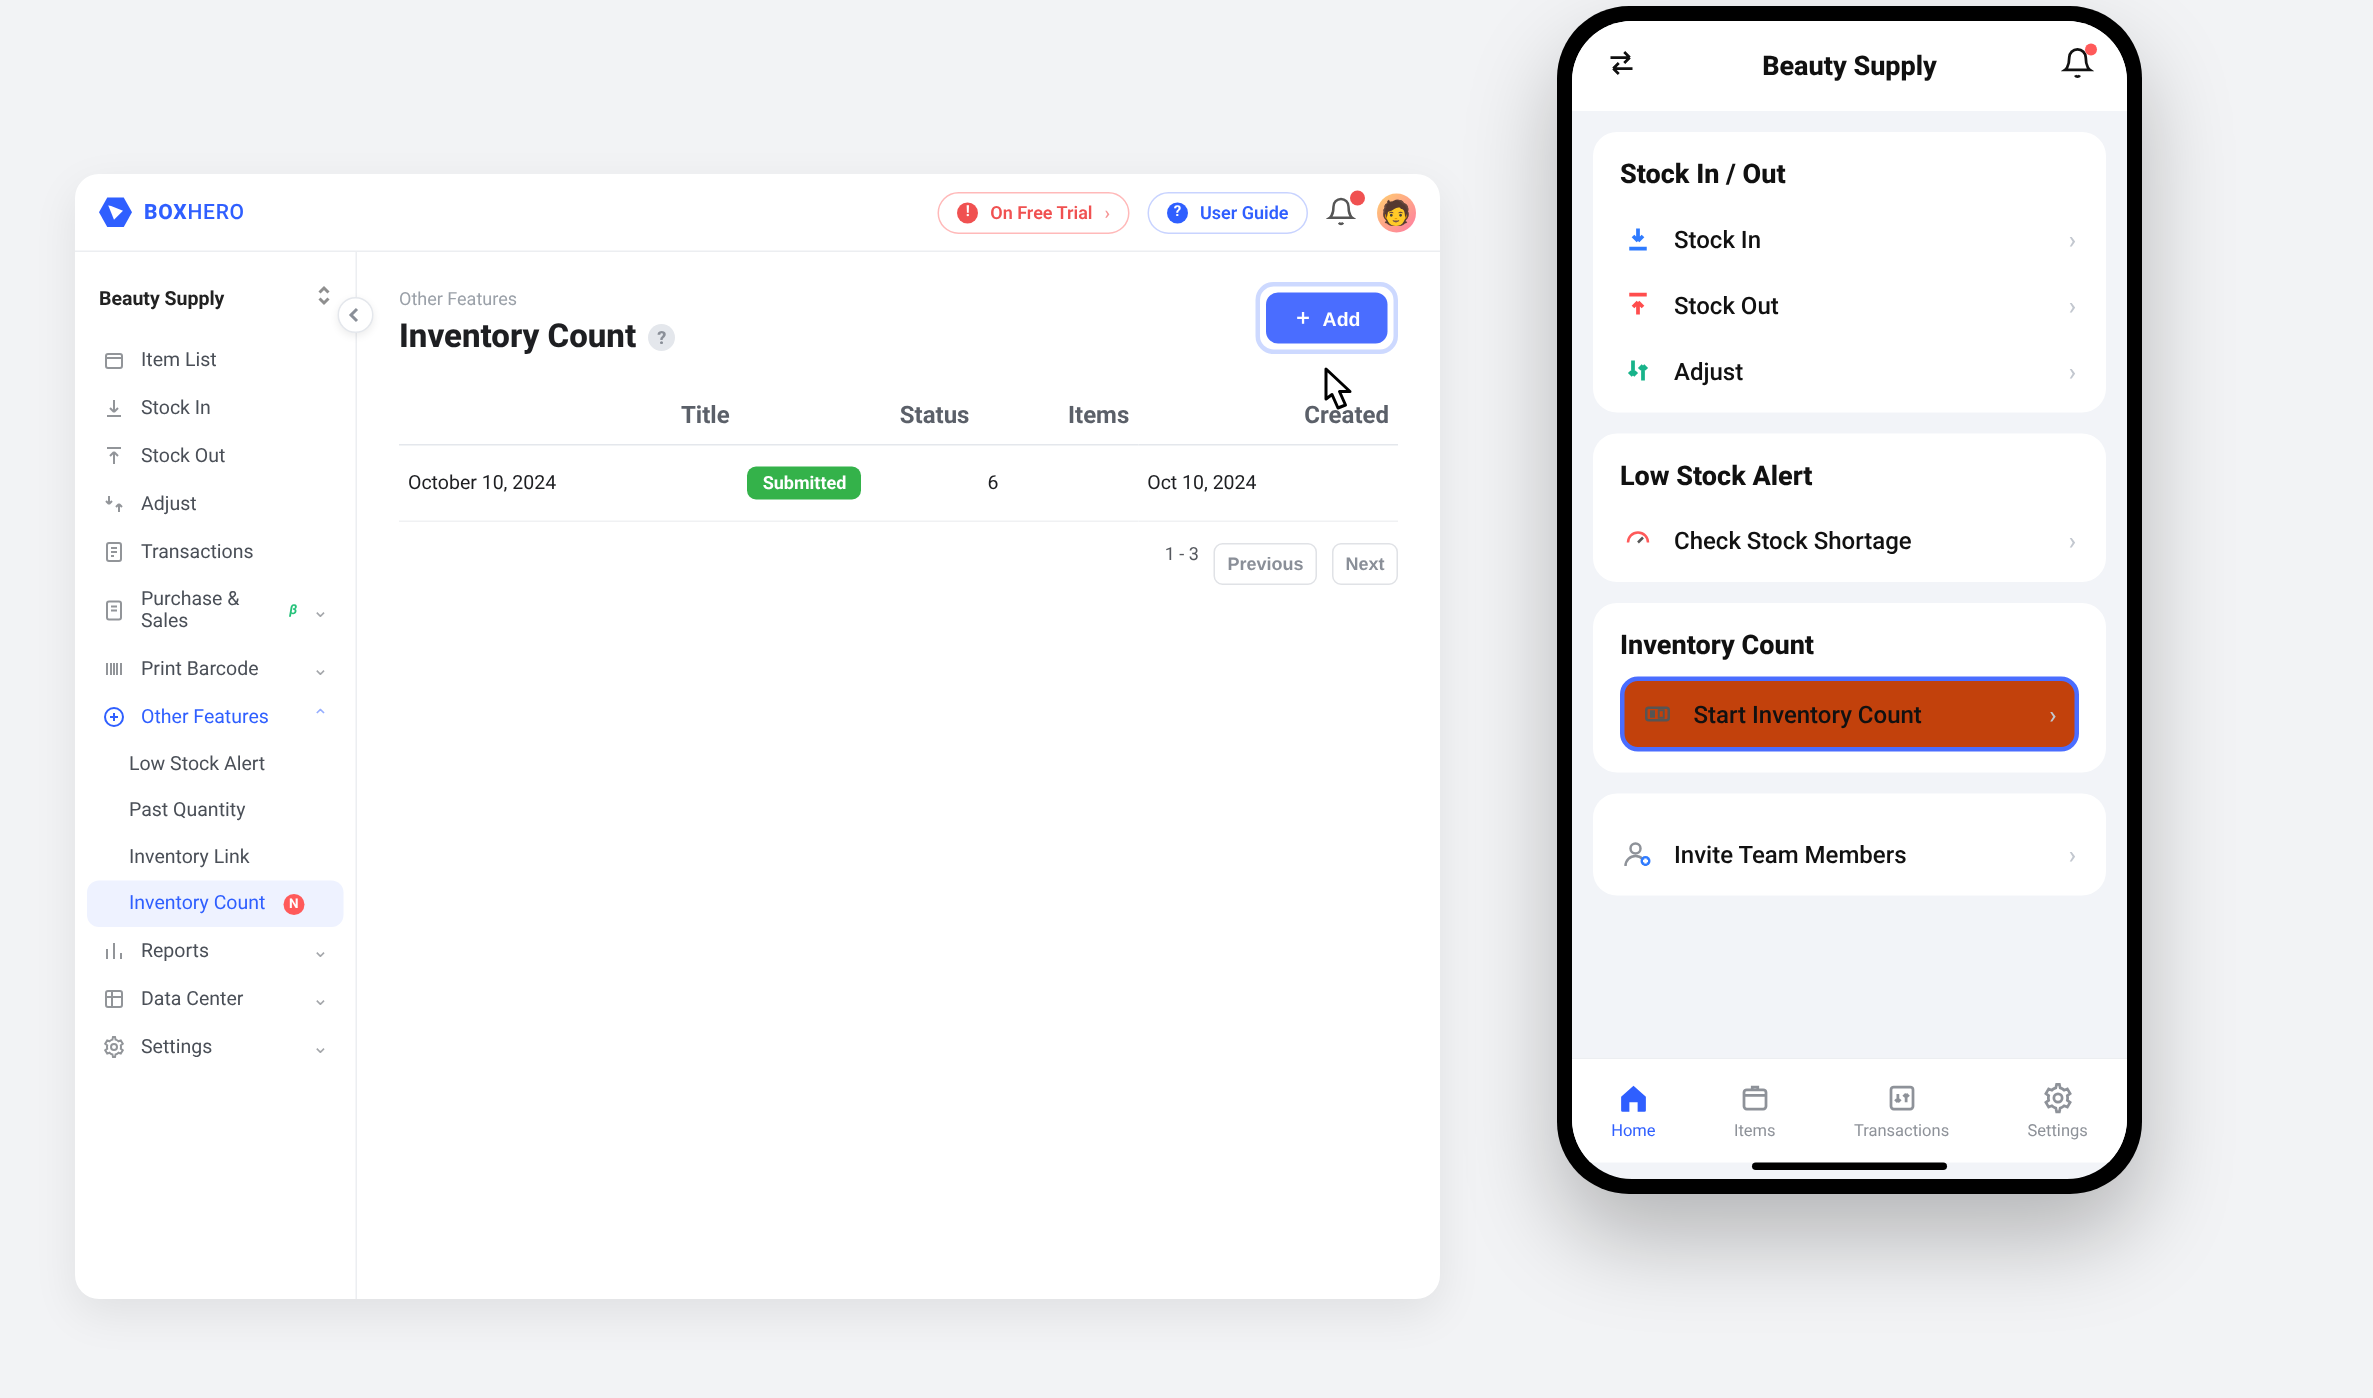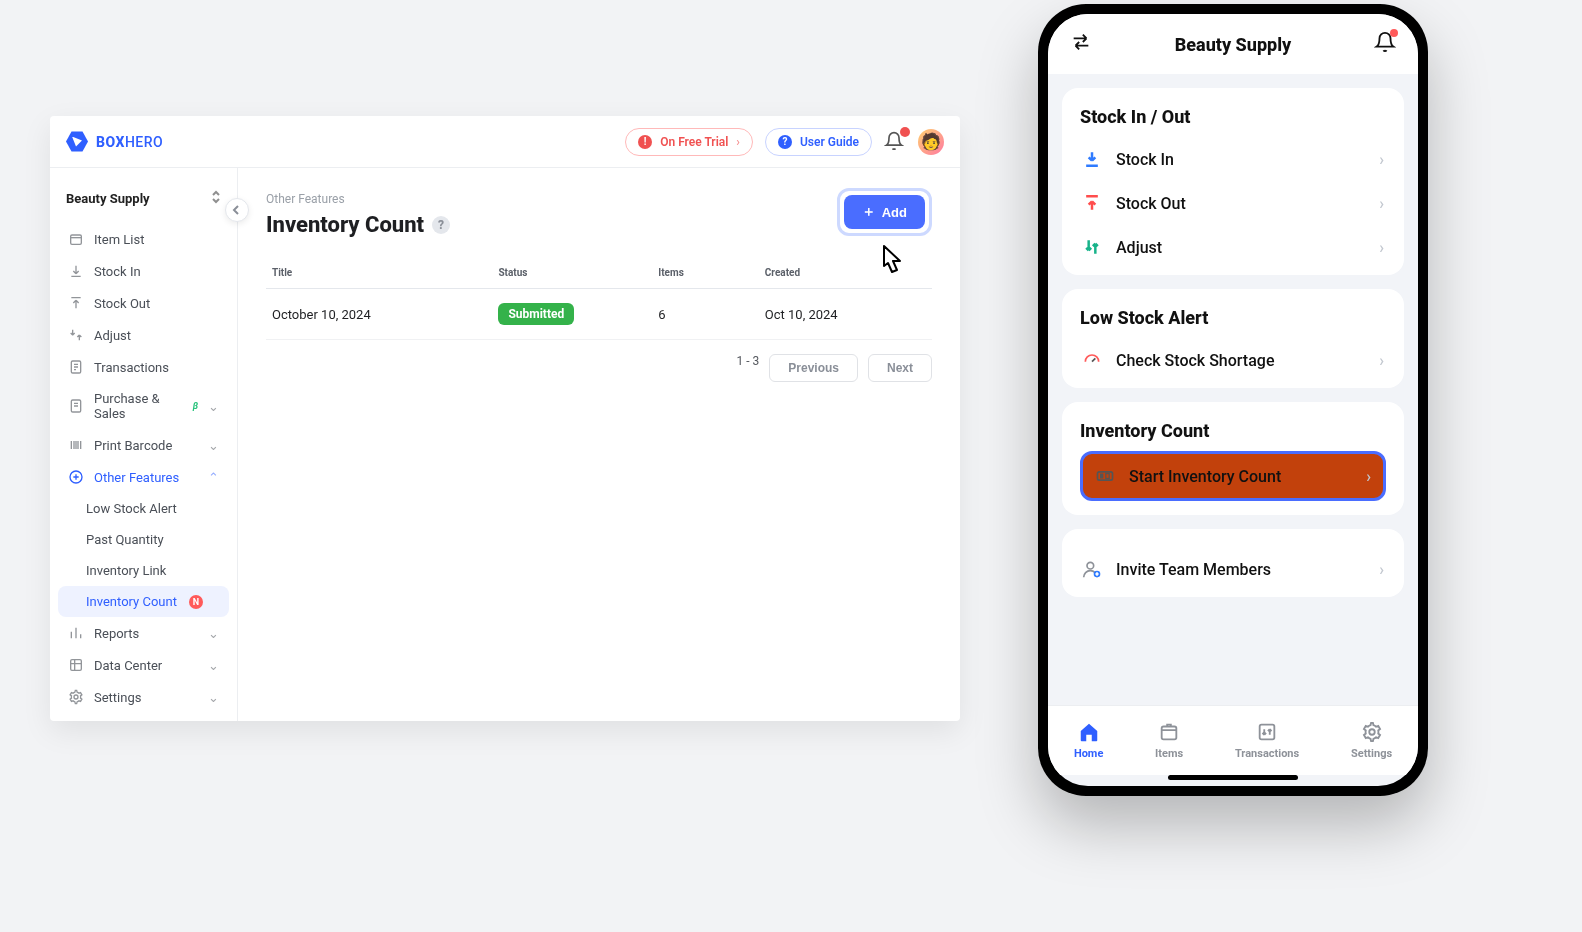--- a/index.html
+++ b/index.html
@@ -1,22 +1,22 @@
 <!DOCTYPE html>
 <html><head>
 <meta charset="utf-8">
 <style>
   * { box-sizing: border-box; margin: 0; padding: 0; }
   html, body { width: 1582px; height: 932px; font-family: -apple-system, BlinkMacSystemFont, "Segoe UI", Roboto, sans-serif; background: #f2f3f5; -webkit-font-smoothing: antialiased; }
   body { position: relative; }
 
   
   .desktop {
-    position: absolute; left: 50px; top: 116px; width: 910px; height: 605px;
-    background: #ffffff; border-radius: 4px; box-shadow: 0 10px 30px rgba(0,0,0,.08);
+    position: absolute; left: 50px; top: 116px; width: 910px; height: 750px;
+    background: #ffffff; border-radius: 16px; box-shadow: 0 10px 30px rgba(0,0,0,.08);
     overflow: hidden; display: flex; flex-direction: column;
   }
   .desk-top {
     height: 52px; border-bottom: 1px solid #eceef1; display: flex; align-items: center;
     padding: 0 16px; gap: 12px;
   }
   .logo { display:flex; align-items:center; gap:8px; font-weight:800; letter-spacing:.5px; font-size:14px; color:#2f5fff; }
   .logo .hex { width:22px; height:22px; background:#2f5fff; clip-path: polygon(25% 5%,75% 5%,100% 50%,75% 95%,25% 95%,0 50%); position:relative; }
   .logo .hex::after{content:""; position:absolute; left:6px; top:6px; width:10px; height:10px; background:#fff; clip-path: polygon(0 0,100% 40%,40% 100%); }
   .logo .box { font-weight:800; }
@@ -55,45 +55,45 @@
   .page-title{font-size:22px;font-weight:800;color:#1e1f22;display:flex;align-items:center;gap:8px}
   .page-title .q{width:18px;height:18px;border-radius:50%;background:#e4e7ec;color:#8a8f98;font-size:12px;display:flex;align-items:center;justify-content:center}
 
   .add-wrap{position:absolute;right:28px;top:20px}
   .add-glow{border:3px solid #cdd9ff;border-radius:12px;padding:4px;display:inline-block}
   .add-btn{background:#4a6dff;color:#fff;border-radius:8px;padding:8px 18px;font-weight:700;font-size:13px;display:flex;align-items:center;gap:6px;border:none}
   .add-btn .plus{font-size:14px;font-weight:800}
   .cursor{position:absolute;right:24px;top:56px}
 
   table.data{width:100%;border-collapse:collapse;margin-top:20px}
-  table.data th{font-size:10px;color:#5b6069;text-align:left;font-weight:700;padding:10px 6px;border-bottom:1px solid #e4e7ec}
+  table.data th{font-size:16px;color:#5b6069;text-align:right;font-weight:700;padding:10px 6px;border-bottom:1px solid #e4e7ec}
   table.data td{font-size:13px;color:#1e1f22;padding:14px 6px;border-bottom:1px solid #f0f1f3}
   .status-pill{background:#34b24a;color:#fff;border-radius:6px;padding:4px 10px;font-size:12px;font-weight:700;display:inline-block}
 
   .pager{display:flex;align-items:flex-start;gap:10px;justify-content:flex-end;margin-top:14px;font-size:12px;color:#55585e}
-  .pager button{border:1px solid #e0e2e6;background:#fff;border-radius:6px;padding:6px 18px;font-size:12px;color:#8a8f98;font-weight:600}
+  .pager button{border:1px solid #e0e2e6;background:#fff;border-radius:6px;padding:6px 8px;font-size:12px;color:#8a8f98;font-weight:600}
 
   
   .phone{position:absolute;right:154px;top:4px;width:390px;height:792px;background:#000;border-radius:48px;padding:10px;box-shadow:0 30px 60px rgba(0,0,0,.25)}
   .phone-screen{width:100%;height:100%;background:#f2f4f8;border-radius:40px;overflow:hidden;display:flex;flex-direction:column}
   .ph-top{height:60px;background:#fff;display:flex;align-items:center;justify-content:space-between;padding:0 22px;color:#111}
   .ph-top .swap svg{width:22px;height:22px}
   .ph-top .title{font-weight:800;font-size:18px}
   .ph-top .bell2{position:relative}
   .ph-top .bell2 .badgedot{position:absolute;right:-2px;top:-2px;width:8px;height:8px;background:#ff5a5a;border-radius:50%}
   .ph-body{flex:1;overflow:hidden;padding:14px}
   .card{background:#fff;border-radius:16px;padding:18px 18px 6px;margin-bottom:14px}
   .card h2{font-size:18px;font-weight:800;color:#111;margin-bottom:10px}
   .row{display:flex;align-items:center;gap:14px;padding:12px 2px;font-size:16px;color:#111;font-weight:500}
   .row .ic{width:20px;height:20px;display:flex;align-items:center;justify-content:center}
   .row .chevR{margin-left:auto;color:#c2c7cf}
   .highlight{border:3px solid #4a6dff;border-radius:12px;background:#c2410c;padding:2px}
   .highlight .row{padding:10px 10px}
   .ph-tabs{height:70px;background:#fff;display:flex;align-items:center;justify-content:space-around;border-top:1px solid #eceef1}
-  .tab{display:flex;flex-direction:column;align-items:center;gap:4px;font-size:11px;color:#8e9299;font-weight:700}
+  .tab{display:flex;flex-direction:column;align-items:center;gap:4px;font-size:11px;color:#8e9299;font-weight:400}
   .tab.active{color:#2f5fff}
   .tab svg{width:22px;height:22px}
   .home-ind{width:130px;height:5px;background:#000;border-radius:4px;margin:0 auto 6px}
 
   
   .blue{color:#2f7bff}
   .red{color:#ff4d4d}
   .teal{color:#18b38a}
 
 </style>

